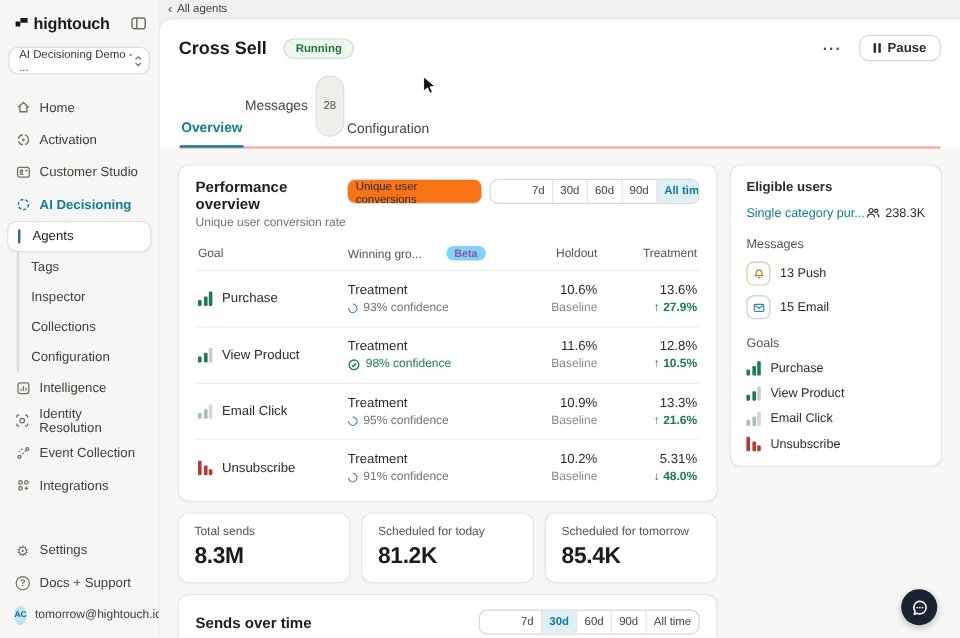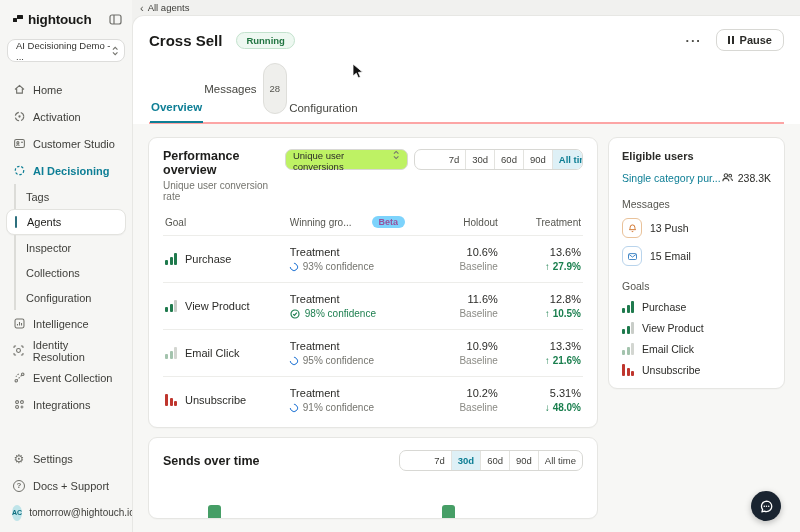--- a/index.html
+++ b/index.html
@@ -56,22 +56,22 @@
   .left-col { width:450px; flex:0 0 450px; display:flex; flex-direction:column; gap:9px; }
   .right-col { width:177px; flex:0 0 177px; }
   .card { background:#fff; border:1px solid #e6e6e3; border-radius:9px; box-shadow:0 1px 1px rgba(20,20,20,.02); }
 
   
   .perf { padding:11px 14px 4px; }
   .perf-head { display:flex; justify-content:space-between; align-items:flex-start; }
   .card-title { font-size:12.5px; font-weight:700; color:#1d1d1b; }
   .card-sub { font-size:10px; color:#74746e; margin-top:3px; }
   .perf-controls { display:flex; gap:6px; }
-  .metric-select { display:flex; gap:6px; border:1px solid #d8d8d4; border-radius:7px; height:21px;
-    padding:0 7px; font-size:9.5px; color:#2b2b28; background:#bef264; cursor:pointer; }
+  .metric-select { display:flex; align-items:center; gap:6px; border:1px solid #d8d8d4; border-radius:7px; height:21px;
+    padding:0 7px; font-size:9.5px; color:#2b2b28; background:#f97316; cursor:pointer;flex-direction:column; }
   .seg { display:flex; border:1px solid #d8d8d4; border-radius:7px; overflow:hidden; height:21px; background:#fff; }
   .seg b { font-weight:400; font-size:9.5px; color:#3e3e3a; padding:0 6px; display:flex; align-items:center; border-left:1px solid #e3e3df; cursor:pointer; white-space:nowrap; }
   .seg b:first-child { border-left:none;margin-left:28px; }
   .seg b.on { background:#def0f6; color:#0c7d93; font-weight:700; }
 
   .thead { display:flex; align-items:center; margin-top:12px; padding:2px 2px 7px; font-size:10px; color:#55554f; }
   .col-goal { flex:0 0 30%; display:flex; align-items:center; gap:8px; }
   .col-win  { flex:0 0 34%; }
   .col-hold { flex:0 0 16%; text-align:right; }
   .col-treat{ flex:1; text-align:right; }
@@ -185,26 +185,26 @@
       </div>
       <div class="nav-item teal">
         <span class="nicon">
             <svg width="13" height="13" viewBox="0 0 16 16" fill="none" stroke="currentColor" stroke-width="1.5">
               <circle cx="8" cy="8" r="5.2" stroke-dasharray="3 2.2"></circle>
             </svg>
           </span>
         <span>AI Decisioning</span>
       </div>
       <div class="tree">
-        <div class="tree-item">
-            <span>Tags</span>
-          </div>
         <div class="tree-item active">
           <span>Agents</span>
         </div>
+        <div class="tree-item">
+            <span>Tags</span>
+          </div>
         <div class="tree-item">
             <span>Inspector</span>
           </div>
         <div class="tree-item">
             <span>Collections</span>
           </div>
         <div class="tree-item">
             <span>Configuration</span>
           </div>
       </div>
@@ -439,20 +439,34 @@
                   <div class="v">10.2%</div>
                   <div class="s">Baseline</div>
                 </div>
               <div class="col-treat">
                   <div class="v">5.31%</div>
                   <div class="d"><span>↓</span> <span>48.0%</span></div>
                 </div>
             </div>
           </div>
 
+          <div class="stats">
+            <div class="card stat-card">
+              <div class="stat-label">Total sends</div>
+              <div class="stat-value">8.3M</div>
+            </div>
+            <div class="card stat-card">
+              <div class="stat-label">Scheduled for today</div>
+              <div class="stat-value">81.2K</div>
+            </div>
+            <div class="card stat-card">
+              <div class="stat-label">Scheduled for tomorrow</div>
+              <div class="stat-value">85.4K</div>
+            </div>
+          </div>
 
           <div class="card sends">
             <div class="sends-head">
               <div class="card-title">Sends over time</div>
               <div class="seg">
                 <b>7d</b>
                 <b class="on">30d</b>
                 <b>60d</b>
                 <b>90d</b>
                 <b>All time</b>

